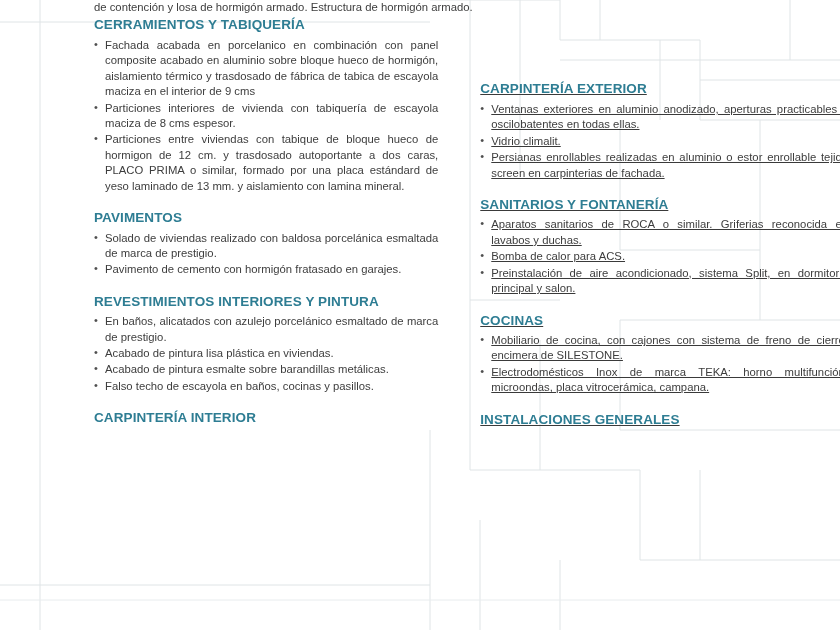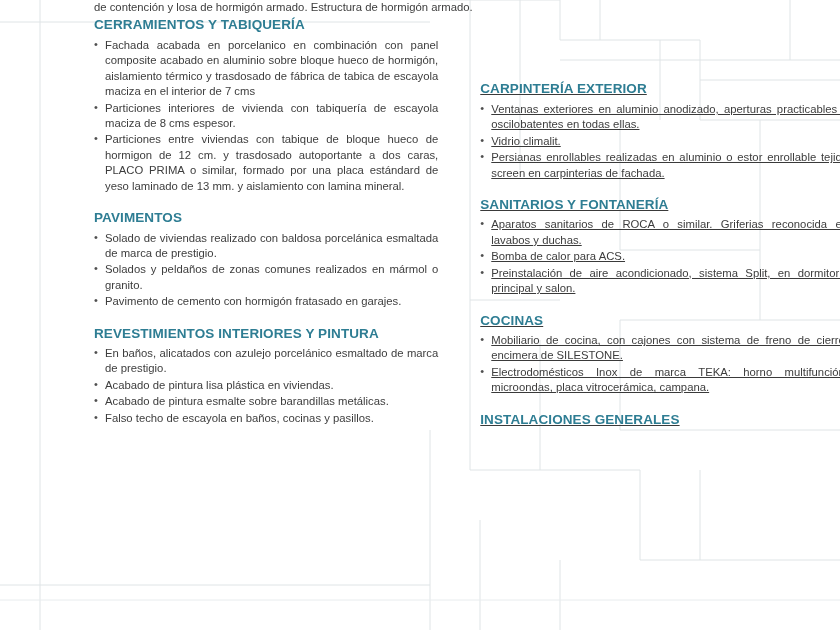--- a/index.html
+++ b/index.html
@@ -128,40 +128,40 @@
   <div class="top-fragment">
     <p class="plain">de contención  y losa de hormigón armado.  Estructura de hormigón armado.</p>
   </div>
 
   <div class="columns">
 
     <div class="col col-left">
 
       <h2 class="section-title">CERRAMIENTOS Y TABIQUERÍA</h2>
       <ul class="items">
-        <li>Fachada acabada en porcelanico  en combinación con panel composite acabado en aluminio sobre bloque  hueco  de hormigón, aislamiento  térmico  y trasdosado de fábrica de tabica de escayola maciza en el interior de 7 cms</li>
+        <li>Fachada acabada en porcelanico  en combinación con panel composite acabado en aluminio sobre bloque  hueco  de hormigón, aislamiento  térmico  y trasdosado de fábrica de tabica de escayola maciza en el interior de 9 cms</li>
         <li>Particiones interiores  de vivienda  con tabiquería de escayola maciza de 8 cms espesor.</li>
         <li>Particiones entre viviendas  con tabique de bloque hueco de hormigon de 12 cm. y  trasdosado autoportante a dos caras, PLACO PRIMA o similar, formado por una placa estándard de yeso laminado de 13 mm. y aislamiento con lamina mineral.</li>
       </ul>
 
       <h2 class="section-title">PAVIMENTOS</h2>
       <ul class="items">
         <li>Solado de viviendas realizado  con baldosa porcelánica esmaltada de marca de prestigio.</li>
-        <li>Solados y peldaños de zonas comunes realizados en mármol o granito.</li>
         <li>Pavimento de cemento con hormigón fratasado en garajes.</li>
       </ul>
 
       <h2 class="section-title">REVESTIMIENTOS INTERIORES Y PINTURA</h2>
       <ul class="items">
         <li>En baños, alicatados con azulejo  porcelánico esmaltado de marca de prestigio.</li>
         <li>Acabado de pintura lisa plástica en viviendas.</li>
         <li>Acabado de pintura esmalte sobre barandillas metálicas.</li>
         <li>Falso techo de escayola en baños, cocinas y pasillos.</li>
       </ul>
 
+      <h2 class="section-title">CARPINTERÍA INTERIOR</h2>
     </div>
 
     <div class="col col-right">
 
       <h2 class="section-title">CARPINTERÍA EXTERIOR</h2>
       <ul class="items">
         <li>Ventanas exteriores en aluminio anodizado,  aperturas practicables y oscilobatentes  en todas ellas.</li>
         <li>Vidrio  climalit.</li>
         <li>Persianas enrollables realizadas en aluminio o estor enrollable tejido screen en carpinterias de fachada.</li>
       </ul>

